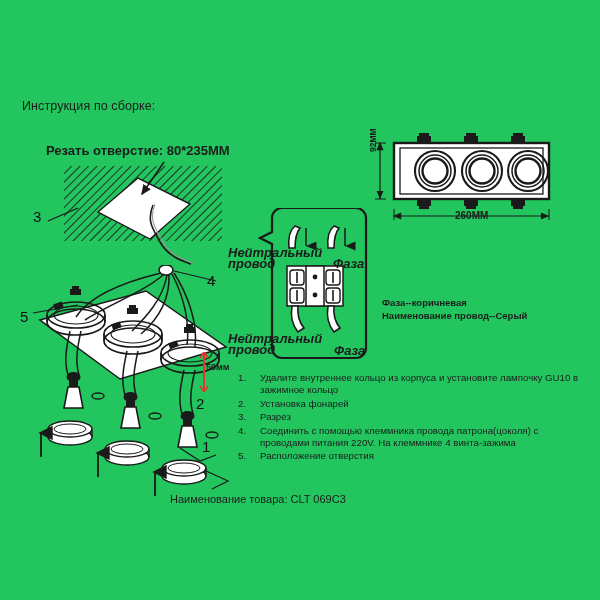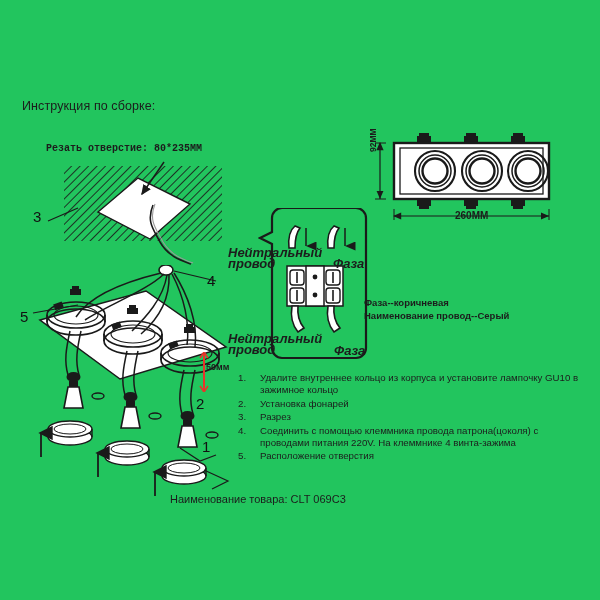--- a/index.html
+++ b/index.html
@@ -19,43 +19,43 @@
   .abs { position: absolute; }
 
   #title {
     left: 22px; top: 99px;
     font-size: 12.5px;
     color: #1c1c1c;
     letter-spacing: 0.1px;
   }
   #cut-label {
     left: 46px; top: 143px;
-    font-size: 10px;
-    font-weight: bold;
-    color: #1c1c1c;
-    font-family: Liberation Mono, monospace;
+    font-size: 13px;
+    font-weight: bold;
+    color: #1c1c1c;
   }
   .callout-num {
     font-size: 15px;
     color: #111;
     font-family: "Liberation Sans", sans-serif;
   }
   .wire-label {
     font-size: 13px;
     font-weight: bold;
     color: #1c1c1c;
     line-height: 11px;
     font-style: italic;
   }
   #legend {
     left: 364px; top: 296px;
     font-size: 9.5px;
     font-weight: bold;
     color: #1c1c1c;
     line-height: 13px;
+    padding-left: 18px;
   }
   #legend div { white-space: nowrap; }
 
   #steps {
     left: 238px; top: 372px;
     width: 348px;
     font-size: 9.7px;
     color: #1c1c1c;
   }
   .step-row {

